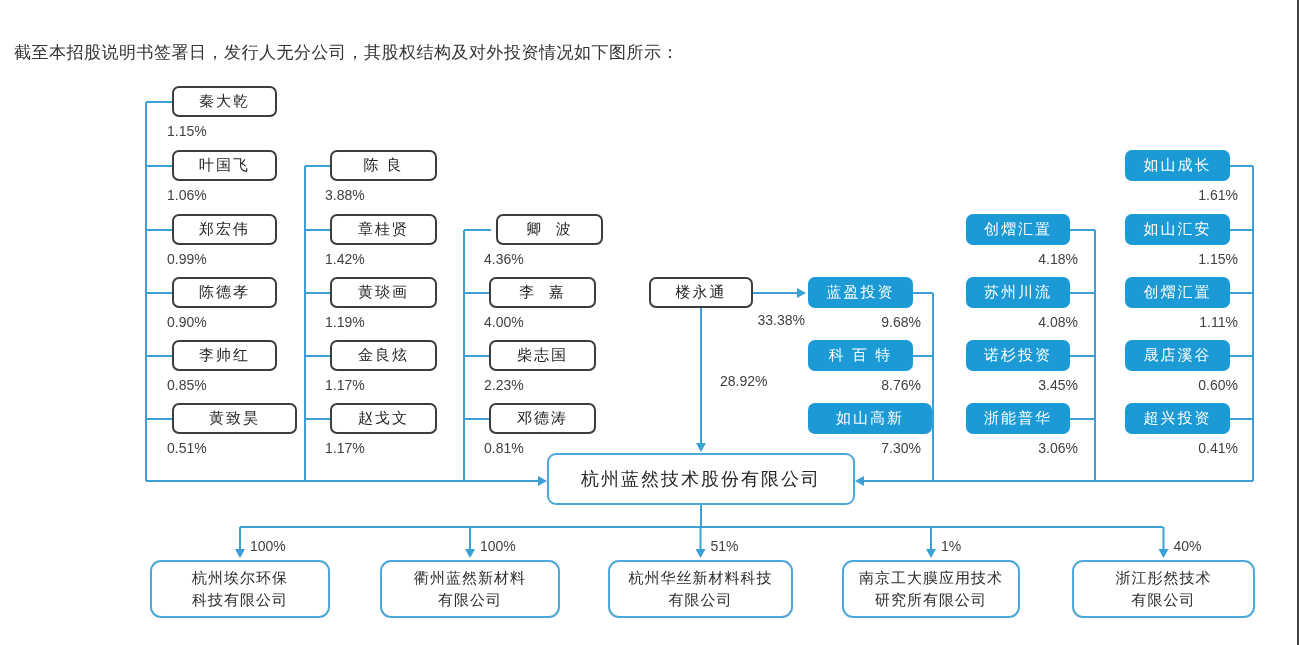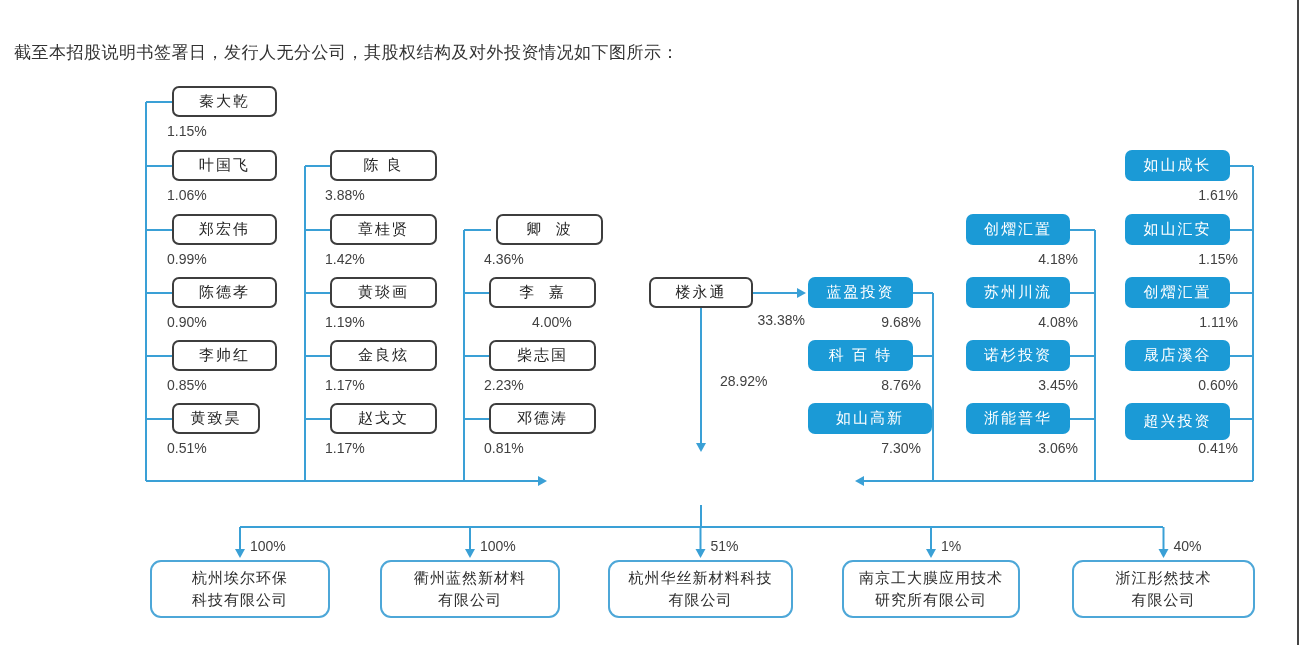--- a/index.html
+++ b/index.html
@@ -80,48 +80,49 @@
       <line x1="931" y1="527" x2="931" y2="551" stroke="#3aa0d6" stroke-width="2"></line>
       <polygon points="931,558 926,549 936,549" fill="#3aa0d6"></polygon>
       <line x1="1163.5" y1="527" x2="1163.5" y2="551" stroke="#3aa0d6" stroke-width="2"></line>
       <polygon points="1163.5,558 1158.5,549 1168.5,549" fill="#3aa0d6"></polygon>
     </svg>
 
   <div class="node white" id="lou-box" style="left:649px;top:277px;width:104px;height:31px;">楼永通</div>
   <div class="pct right" style="left:725px;top:312px;width:80px;">33.38%</div>
   <div class="pct" style="left:720px;top:373px;">28.92%</div>
 
+  <div class="company" style="left:547px;top:453px;width:308px;height:52px;">杭州蓝然技术股份有限公司</div>
 
   <div id="gen-layer">
       <div class="node white" style="left:172px;top:86px;width:105px;height:31px;">秦大乾</div>
       <div class="pct" style="left:167px;top:123px;">1.15%</div>
       <div class="node white" style="left:172px;top:150px;width:105px;height:31px;">叶国飞</div>
       <div class="pct" style="left:167px;top:187px;">1.06%</div>
       <div class="node white" style="left:172px;top:214px;width:105px;height:31px;">郑宏伟</div>
       <div class="pct" style="left:167px;top:251px;">0.99%</div>
       <div class="node white" style="left:172px;top:277px;width:105px;height:31px;">陈德孝</div>
       <div class="pct" style="left:167px;top:314px;">0.90%</div>
       <div class="node white" style="left:172px;top:340px;width:105px;height:31px;">李帅红</div>
       <div class="pct" style="left:167px;top:377px;">0.85%</div>
-      <div class="node white" style="left:172px;top:403px;width:88px;height:31px;">黄致昊</div>
+      <div class="node white" style="left:172px;top:403px;width:125px;height:31px;">黄致昊</div>
       <div class="pct" style="left:167px;top:440px;">0.51%</div>
       <div class="node white" style="left:330px;top:150px;width:107px;height:31px;">陈 良</div>
       <div class="pct" style="left:325px;top:187px;">3.88%</div>
       <div class="node white" style="left:330px;top:214px;width:107px;height:31px;">章桂贤</div>
       <div class="pct" style="left:325px;top:251px;">1.42%</div>
       <div class="node white" style="left:330px;top:277px;width:107px;height:31px;">黄琰画</div>
       <div class="pct" style="left:325px;top:314px;">1.19%</div>
       <div class="node white" style="left:330px;top:340px;width:107px;height:31px;">金良炫</div>
       <div class="pct" style="left:325px;top:377px;">1.17%</div>
       <div class="node white" style="left:330px;top:403px;width:107px;height:31px;">赵戈文</div>
       <div class="pct" style="left:325px;top:440px;">1.17%</div>
       <div class="node white" style="left:489px;top:214px;width:107px;height:31px;margin-left:7px;">卿  波</div>
       <div class="pct" style="left:484px;top:251px;">4.36%</div>
       <div class="node white" style="left:489px;top:277px;width:107px;height:31px;">李  嘉</div>
-      <div class="pct" style="left:484px;top:314px;margin-left:48px;">4.00%</div>
+      <div class="pct" style="left:484px;top:314px;">4.00%</div>
       <div class="node white" style="left:489px;top:340px;width:107px;height:31px;">柴志国</div>
       <div class="pct" style="left:484px;top:377px;">2.23%</div>
       <div class="node white" style="left:489px;top:403px;width:107px;height:31px;">邓德涛</div>
       <div class="pct" style="left:484px;top:440px;">0.81%</div>
       <div class="node blue" style="left:808px;top:277px;width:105px;height:31px;">蓝盈投资</div>
       <div class="pct right" style="left:831px;top:314px;width:90px;">9.68%</div>
       <div class="node blue" style="left:808px;top:340px;width:105px;height:31px;">科 百 特</div>
       <div class="pct right" style="left:831px;top:377px;width:90px;">8.76%</div>
       <div class="node blue" style="left:808px;top:403px;width:124px;height:31px;">如山高新</div>
       <div class="pct right" style="left:831px;top:440px;width:90px;">7.30%</div>
@@ -134,21 +135,21 @@
       <div class="node blue" style="left:966px;top:403px;width:104px;height:31px;text-align:center;">浙能普华</div>
       <div class="pct right" style="left:988px;top:440px;width:90px;">3.06%</div>
       <div class="node blue" style="left:1125px;top:150px;width:105px;height:31px;">如山成长</div>
       <div class="pct right" style="left:1148px;top:187px;width:90px;">1.61%</div>
       <div class="node blue" style="left:1125px;top:214px;width:105px;height:31px;">如山汇安</div>
       <div class="pct right" style="left:1148px;top:251px;width:90px;">1.15%</div>
       <div class="node blue" style="left:1125px;top:277px;width:105px;height:31px;">创熠汇置</div>
       <div class="pct right" style="left:1148px;top:314px;width:90px;">1.11%</div>
       <div class="node blue" style="left:1125px;top:340px;width:105px;height:31px;">晟店溪谷</div>
       <div class="pct right" style="left:1148px;top:377px;width:90px;">0.60%</div>
-      <div class="node blue" style="left:1125px;top:403px;width:105px;height:37px;">超兴投资</div>
+      <div class="node blue" style="left:1125px;top:403px;width:105px;height:31px;">超兴投资</div>
       <div class="pct right" style="left:1148px;top:440px;width:90px;">0.41%</div>
       <div class="sub" style="left:150px;top:560px;width:180px;height:58px;">
         <span>杭州埃尔环保</span>
         <span>科技有限公司</span>
       </div>
       <div class="pct" style="left:250px;top:538px;">100%</div>
       <div class="sub" style="left:380px;top:560px;width:180px;height:58px;">
         <span>衢州蓝然新材料</span>
         <span>有限公司</span>
       </div>

